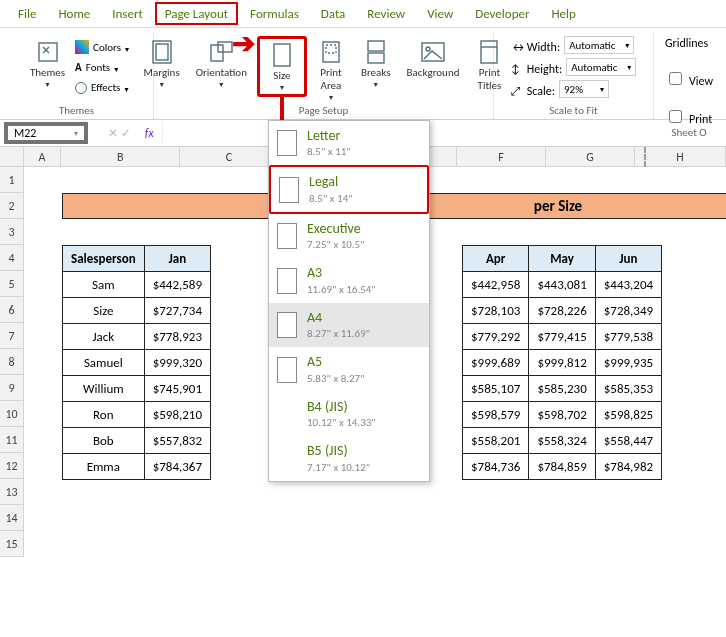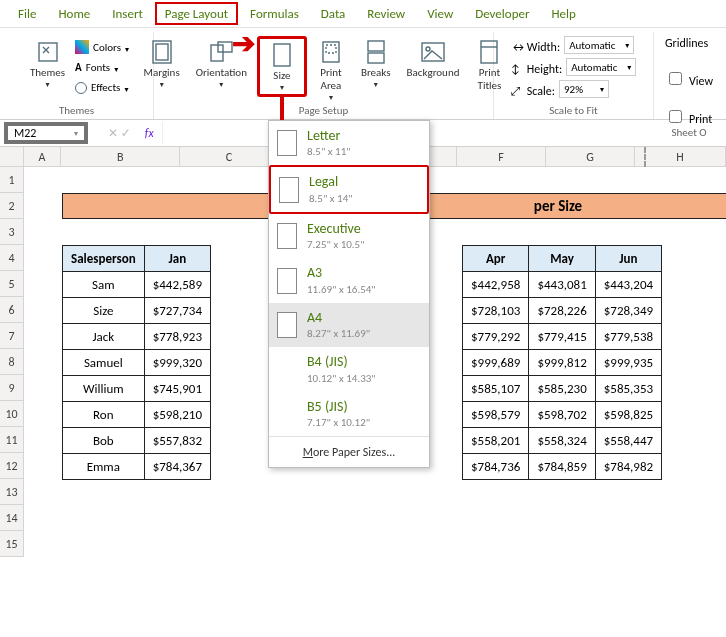--- a/index.html
+++ b/index.html
@@ -391,27 +391,33 @@
       </div>
     </div>
     <div class="dd-item sel ">
       <div class="page"></div>
       <div class="txt">
         <div class="t">A4</div>
         <div class="s">8.27" x 11.69"</div>
       </div>
     </div>
     <div class="dd-item  ">
+      <div class="page"></div>
+      <div class="txt">
+        <div class="t">A5</div>
+        <div class="s">5.83" x 8.27"</div>
+      </div>
+    </div>
+    <div class="dd-item  ">
       <div style="width:20px"></div>
       <div class="txt">
         <div class="t">B4 (JIS)</div>
         <div class="s">10.12" x 14.33"</div>
       </div>
     </div>
     <div class="dd-item  ">
       <div style="width:20px"></div>
       <div class="txt">
         <div class="t">B5 (JIS)</div>
         <div class="s">7.17" x 10.12"</div>
       </div>
     </div>
-    <div class="dd-foot"><span style="text-decoration:underline">M</span>ore Paper Sizes...</div>
   </div>
 
 </body></html>

